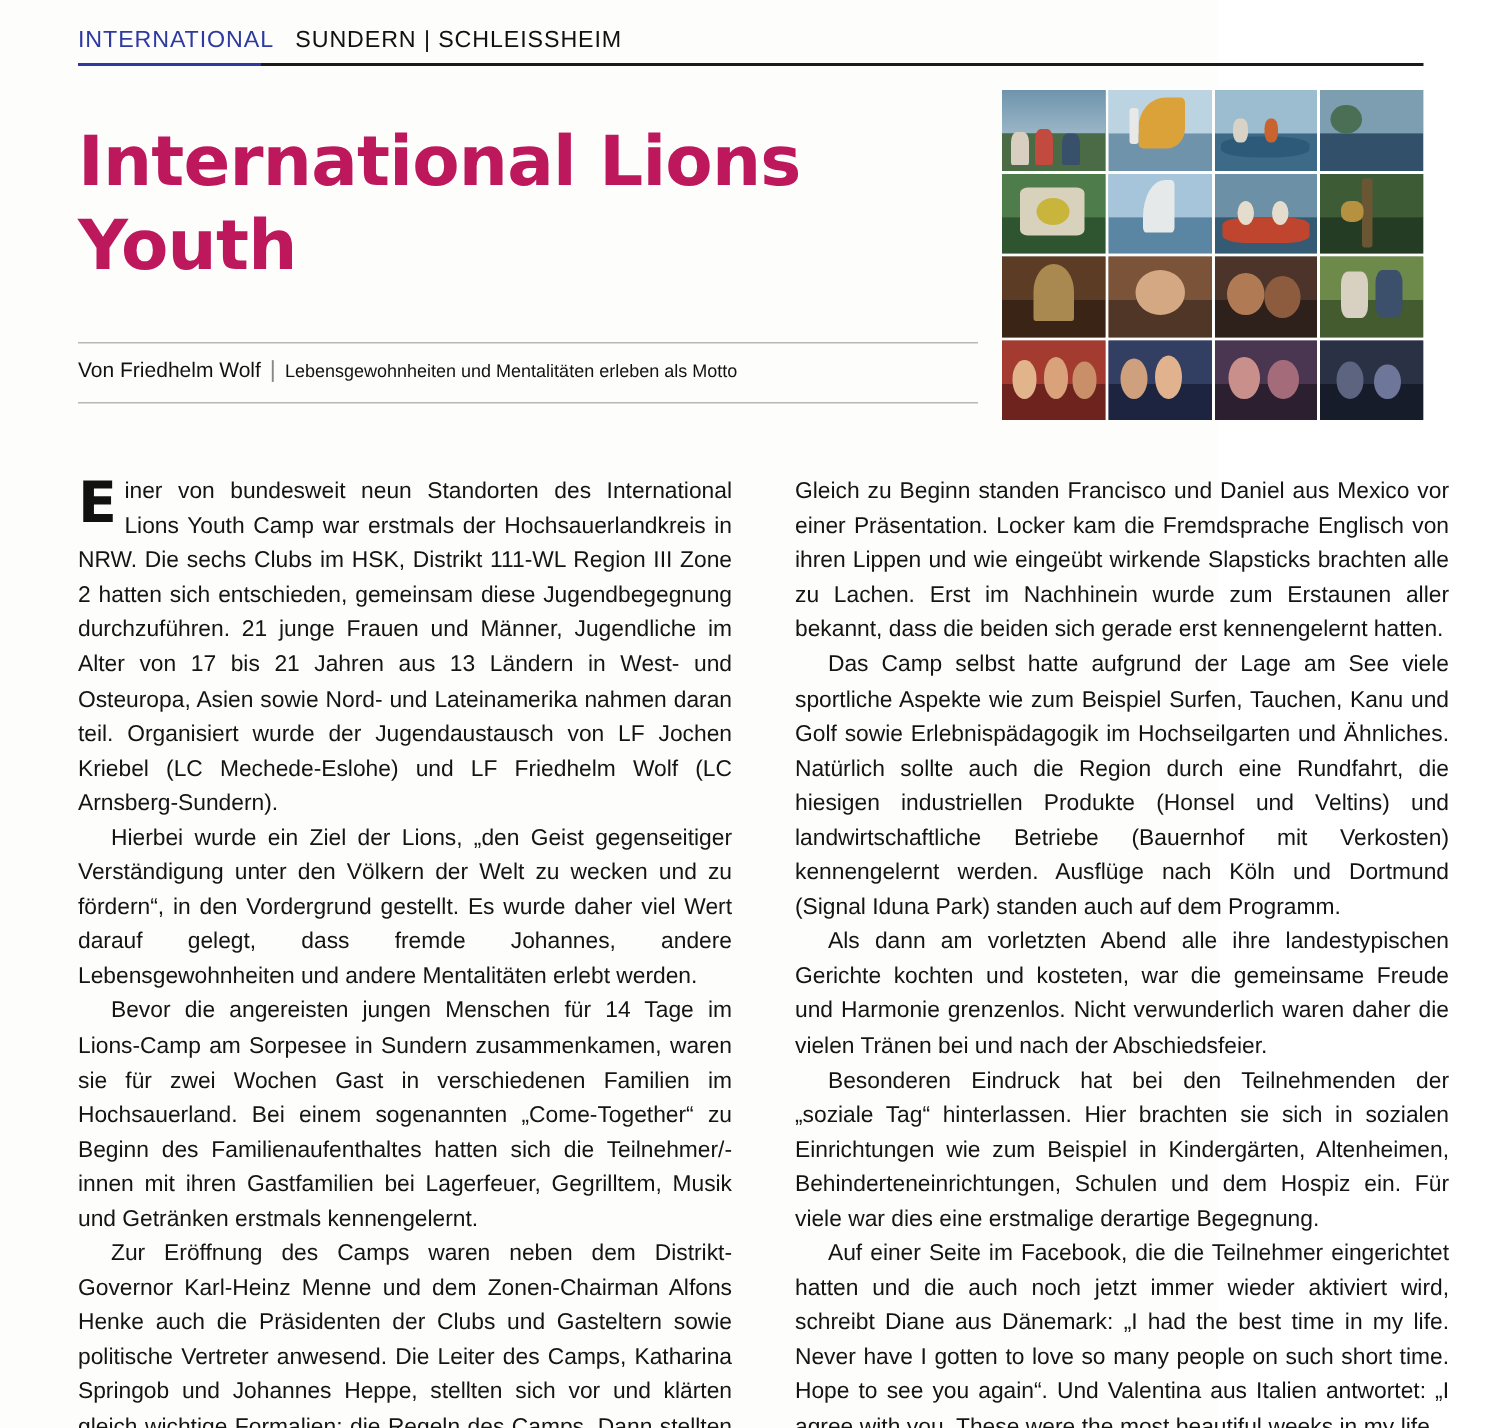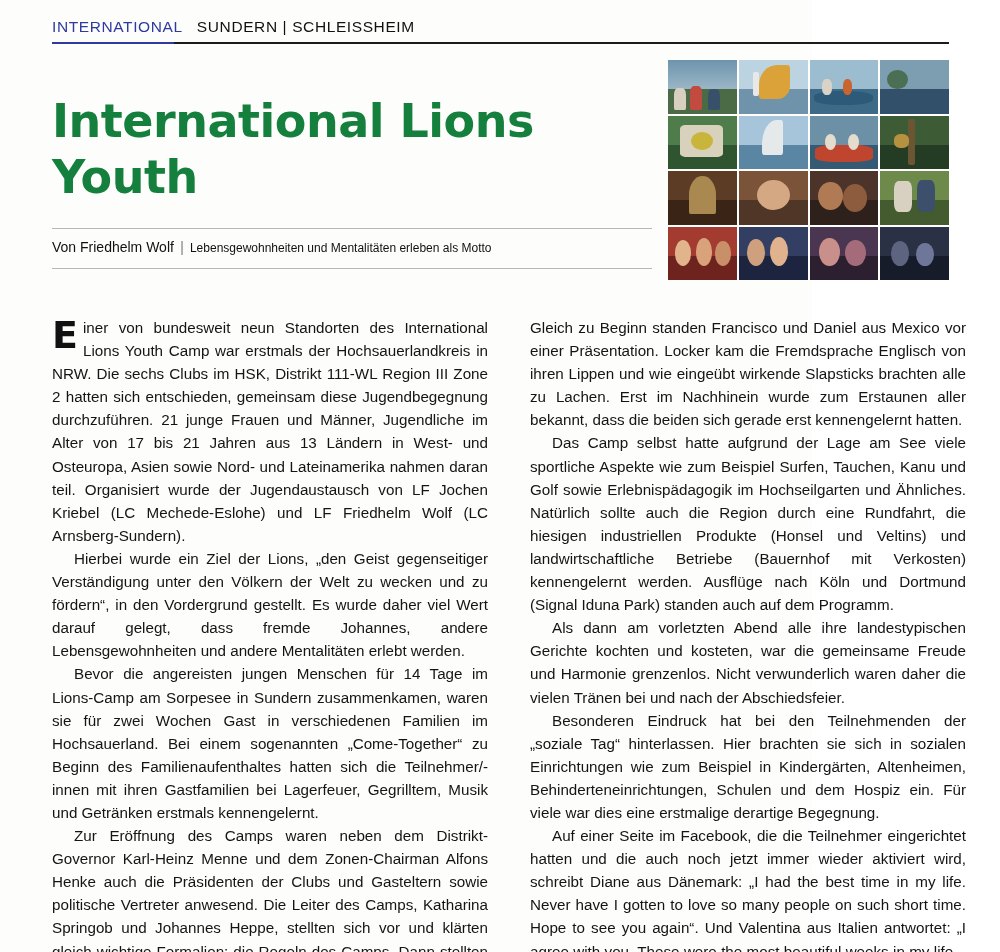--- a/index.html
+++ b/index.html
@@ -62,28 +62,28 @@
     top: 42px;
     width: 122px;
     height: 2px;
     background: #2f3aa0;
   }
 
   
   .headline {
     position: absolute;
     left: 52px;
-    top: 62px;
+    top: 48px;
     width: 620px;
     font-family: "DejaVu Sans", sans-serif;
     font-weight: bold;
     font-size: 46px;
     line-height: 1.22;
     letter-spacing: -0.5px;
-    color: #15803d;
+    color: #be185d;
   }
 
   
   .byline {
     position: absolute;
     left: 52px;
     top: 238px;
     width: 620px;
     font-size: 15.5px;
     white-space: nowrap;

